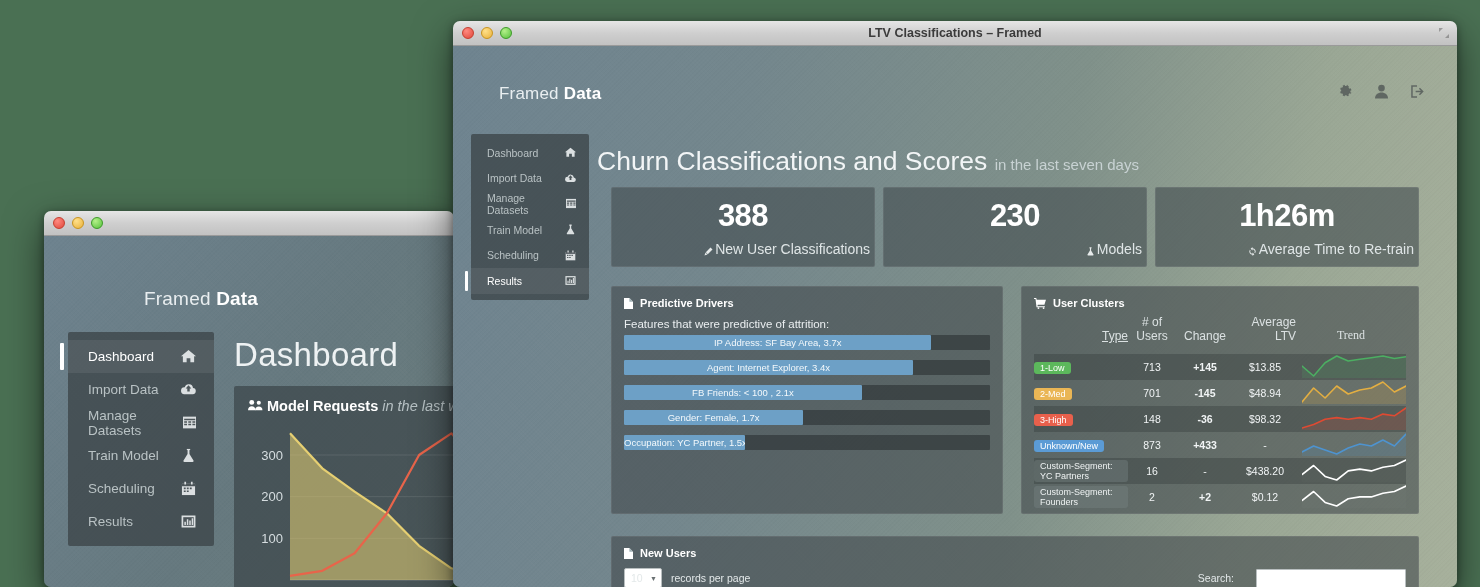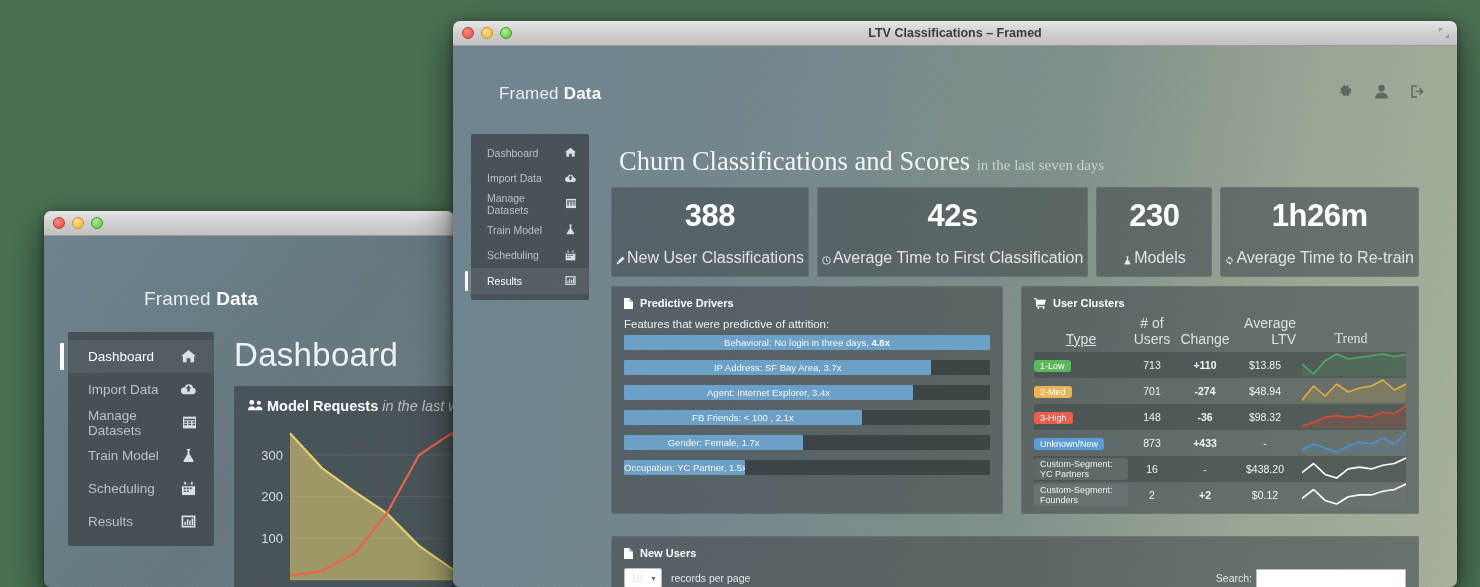--- a/index.html
+++ b/index.html
@@ -72,52 +72,52 @@
     position: relative;
   }
   #front-window .brand { position:absolute; left:46px; top:38px; font-size:17px; }
   .hdr-icons { position:absolute; right:32px; top:38px; display:flex; gap:22px; }
   .hdr-icons svg { fill:#59605d; opacity:.9; cursor:pointer; }
 
   #front-window .sidebar { position:absolute; left:18px; top:88px; width:118px; padding:6px 0; }
   #front-window .sb-item { padding: 0 13px 0 16px; height: 25.6px; font-size: 10.5px; }
   #front-window .sb-item.active::before { left:-6px; width:3px; }
 
-  .page-title { position:absolute; left:166px; top:100px; font-size:26.5px;
-                color:#f2f5f6; font-weight:300; white-space:nowrap;font-family:Liberation Serif, serif; }
+  .page-title { position:absolute; left:144px; top:100px; font-size:26.5px;
+                color:#f2f5f6; font-weight:300; white-space:nowrap; }
   .page-title i { font-size:15px; color:#c8d2d3; font-style:normal; }
 
   
   .stats { position:absolute; left:158px; top:141px; width:808px;
            display:flex; gap:8px; }
   .stat { flex:1; background: rgba(68,77,80,.62); border:1px solid rgba(255,255,255,.07);
           border-radius:2px; text-align:center; padding:12px 4px 9px; }
   .stat .big { font-size:31px; font-weight:700; color:#fff; line-height:1.05;
                letter-spacing:-.5px; }
-  .stat .sub { font-size:16px; color:#dfe5e6; margin-top:16px; white-space:nowrap; }
+  .stat .sub { font-size:14px; color:#dfe5e6; margin-top:8px; white-space:nowrap;text-align:right; }
   .stat .sub svg { vertical-align:-2px; fill:#e6eaea; margin-right:2px; }
 
   
   .panel { position:absolute; background: rgba(66,74,76,.60);
            border:1px solid rgba(255,255,255,.07); border-radius:2px; }
   .panel-h { font-size:11px; font-weight:700; color:#fff; }
   .panel-h svg { vertical-align:-2px; fill:#fff; margin-right:4px; }
 
   #drivers { left:158px; top:240px; width:392px; height:228px; padding:10px 12px; }
   #drivers .lead { font-size:11.5px; color:#eaeef0; margin:9px 0 5px; }
   .bar-track { height:15px; background:rgba(44,50,52,.62); margin-bottom:10px;
                position:relative; border-radius:1px; }
   .bar-fill { position:absolute; left:0; top:0; bottom:0; background:#6da0c6;
               border-radius:1px; color:#f3f8fb; font-size:9.5px; text-align:center;
               line-height:15px; white-space:nowrap; overflow:hidden; }
   .bar-fill b { color:#fff; }
 
   #clusters { left:568px; top:240px; width:398px; height:228px; padding:10px 12px; }
   .ct { width:100%; border-collapse:collapse; margin-top:6px; }
-  .ct th { font-size:14px; color:#dbe1e2; font-weight:400; padding:0 0 5px;
+  .ct th { font-size:12px; color:#dbe1e2; font-weight:400; padding:0 0 11px;
            vertical-align:bottom; }
   .ct td { font-size:10.5px; color:#f1f4f5; padding:0; height:26px; }
   .ct tbody tr:nth-child(odd) { background: rgba(40,46,48,.30); }
   .badge { display:inline-block; padding:1px 6px; border-radius:3px;
            font-size:9px; color:#fff; }
   .badge.plain { background: rgba(120,130,130,.42); color:#eef2f2; }
   .num { text-align:center; }
   .chg-up { color:#6fd17a; font-weight:700; }
   .chg-dn { color:#f0594a; font-weight:700; }
   .chg-na { color:#cdd4d4; }
@@ -125,21 +125,21 @@
   #newusers { left:158px; top:490px; width:808px; height:120px; padding:10px 12px; }
   .nu-controls { display:flex; align-items:center; justify-content:space-between;
                  margin-top:9px; }
   .perpage { display:flex; align-items:center; gap:9px; }
   .select { background:#fff; border:1px solid #b9bfc0; border-radius:2px;
             width:38px; height:20px; font-size:10.5px; color:#3a4042;
             display:flex; align-items:center; justify-content:space-between;
             padding:0 4px 0 6px; }
   .select .car { font-size:7px; color:#6a7072; }
   .perpage span { font-size:10.5px; color:#e3e8e9; }
-  .searchbox { display:flex; align-items:center; gap:4px; }
+  .searchbox { display:flex; align-items:center; gap:22px; }
   .searchbox label { font-size:10.5px; color:#e3e8e9; }
   .searchbox input { width:150px; height:19px; background:#fff;
             border:1px solid #b9bfc0; border-radius:1px; font-size:10.5px;
             padding:0 4px; color:#333; }
 </style>
 </head>
 <body>
 
 <div class="win" id="back-window">
   <div class="titlebar">
@@ -323,27 +323,20 @@
 
     <div class="stats" id="stat-cards">
         <div class="stat">
           <div class="big">388</div>
           <div class="sub"><svg class="" width="9" height="9" viewBox="0 0 16 16">
               <path d="M11.6.9l3.5 3.5-8.4 8.4-3.5-3.5z"></path>
               <path d="M2.6 9.8l3.5 3.5L.9 15z"></path>
             </svg>New User Classifications</div>
         </div>
         <div class="stat">
-          <div class="big">42s</div>
-          <div class="sub"><svg class="" width="9" height="9" viewBox="0 0 16 16">
-              <path d="M8 .7A7.3 7.3 0 1 0 8 15.3 7.3 7.3 0 0 0 8 .7zm0 13.1A5.8 5.8 0 1 1 8 2.2a5.8 5.8 0 0 1 0 11.6z"></path>
-              <path d="M8.7 4.2H7.3v4.4l3.2 2 .8-1.2-2.6-1.6z"></path>
-            </svg>Average Time to First Classification</div>
-        </div>
-        <div class="stat">
           <div class="big">230</div>
           <div class="sub"><svg class="" width="9" height="9" viewBox="0 0 16 16">
               <path d="M6.3 1h3.4v1.2h-.7v4.1l4.3 7.1c.4.7 0 1.6-.9 1.6H3.6c-.9 0-1.3-.9-.9-1.6L7 6.3V2.2h-.7z"></path>
               <path d="M6.3 1h3.4v1.2H6.3z"></path>
             </svg>Models</div>
         </div>
         <div class="stat">
           <div class="big">1h26m</div>
           <div class="sub"><svg class="" width="9" height="9" viewBox="0 0 16 16">
               <path d="M8 2.4V0L4.7 3.2 8 6.4V4c2.2 0 4 1.8 4 4a4 4 0 0 1-.6 2.1l1.2 1.2A5.6 5.6 0 0 0 8 2.4z"></path>
@@ -355,23 +348,20 @@
     <div class="panel" id="drivers">
       <div class="panel-h">
         <svg width="9" height="11" viewBox="0 0 10 12">
           <path d="M0 0h6l4 4v8H0z" fill="#fff"></path>
             <path d="M6 0l4 4H6z" fill="#9fb0b4"></path>
         </svg>
         <span>Predictive Drivers</span>
       </div>
       <div class="lead">Features that were predictive of attrition:</div>
       <div id="driver-bars">
-          <div class="bar-track">
-            <div class="bar-fill" style="width:100%;background:#6da0c6">Behavioral: No login in three days, <b>4.8x</b></div>
-          </div>
           <div class="bar-track">
             <div class="bar-fill" style="width:84%;background:#6da0c6">IP Address: SF Bay Area, 3.7x</div>
           </div>
           <div class="bar-track">
             <div class="bar-fill" style="width:79%;background:#6da0c6">Agent: Internet Explorer, 3.4x</div>
           </div>
           <div class="bar-track">
             <div class="bar-fill" style="width:65%;background:#6da0c6">FB Friends: &lt; 100 , 2.1x</div>
           </div>
           <div class="bar-track">
@@ -388,42 +378,42 @@
         <svg width="12" height="11" viewBox="0 0 13 12">
           <path d="M0 0h2.4l.5 2H13l-1.7 5.4H4.1L3.6 9h8.2v1.2H2.7L1.6 1.2H0z" fill="#fff"></path>
           <circle cx="4.8" cy="11" r="1" fill="#fff"></circle>
             <circle cx="10.4" cy="11" r="1" fill="#fff"></circle>
         </svg>
         <span>User Clusters</span>
       </div>
       <table class="ct">
         <thead>
             <tr id="cluster-head">
-              <th style="text-align:center;text-decoration:underline;">Type</th>
+              <th style="text-align:right;text-decoration:underline;">Type</th>
               <th style="text-align:center;width:48px;"># of<br>Users</th>
               <th style="text-align:center;width:58px;">Change</th>
               <th style="text-align:right;width:62px;">Average<br>LTV</th>
               <th style="text-align:center;width:110px;font-family:Liberation Serif, serif;">Trend</th>
             </tr>
           </thead>
         <tbody id="cluster-body">
             <tr>
               <td><span class="badge" style="background:#5cb85c;color:#ffffff">1-Low</span></td>
               <td class="num">713</td>
-              <td class="num chg-up">+110</td>
+              <td class="num chg-up">+145</td>
               <td class="num">$13.85</td>
               <td style="text-align:right"><svg width="104" height="24" viewBox="0 0 104 24">
                   <polygon points="0.0,12.0 11.6,22.0 23.1,8.7 34.7,2.0 46.2,7.0 57.8,5.3 69.3,3.7 80.9,2.0 92.4,4.5 104.0,2.8 104,24 0,24" fill="#4cae62" opacity=".18"></polygon>
                   <polyline points="0.0,12.0 11.6,22.0 23.1,8.7 34.7,2.0 46.2,7.0 57.8,5.3 69.3,3.7 80.9,2.0 92.4,4.5 104.0,2.8" fill="none" stroke="#4cae62" stroke-width="1.6" stroke-linejoin="round" stroke-linecap="round"></polyline>
                 </svg></td>
             </tr>
             <tr>
               <td><span class="badge" style="background:#eab655;color:#ffffff">2-Med</span></td>
               <td class="num">701</td>
-              <td class="num chg-dn">-274</td>
+              <td class="num chg-dn">-145</td>
               <td class="num">$48.94</td>
               <td style="text-align:right"><svg width="104" height="24" viewBox="0 0 104 24">
                   <polygon points="0.0,22.0 11.6,8.0 23.1,18.0 34.7,6.0 46.2,14.0 57.8,10.0 69.3,8.0 80.9,2.0 92.4,12.0 104.0,6.0 104,24 0,24" fill="#e3ae42" opacity=".18"></polygon>
                   <polyline points="0.0,22.0 11.6,8.0 23.1,18.0 34.7,6.0 46.2,14.0 57.8,10.0 69.3,8.0 80.9,2.0 92.4,12.0 104.0,6.0" fill="none" stroke="#e3ae42" stroke-width="1.6" stroke-linejoin="round" stroke-linecap="round"></polyline>
                 </svg></td>
             </tr>
             <tr>
               <td><span class="badge" style="background:#e8604c;color:#ffffff">3-High</span></td>
               <td class="num">148</td>
               <td class="num chg-dn">-36</td>

